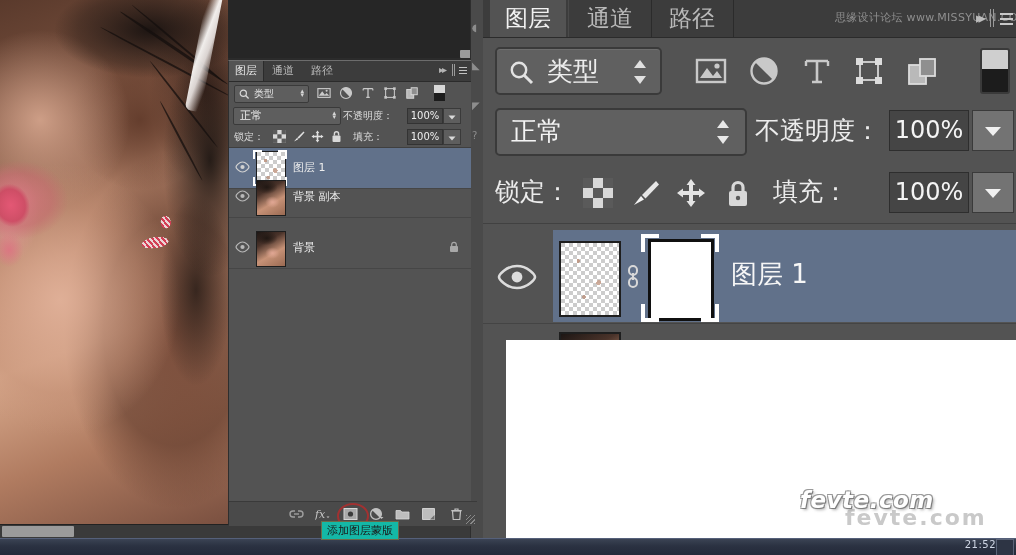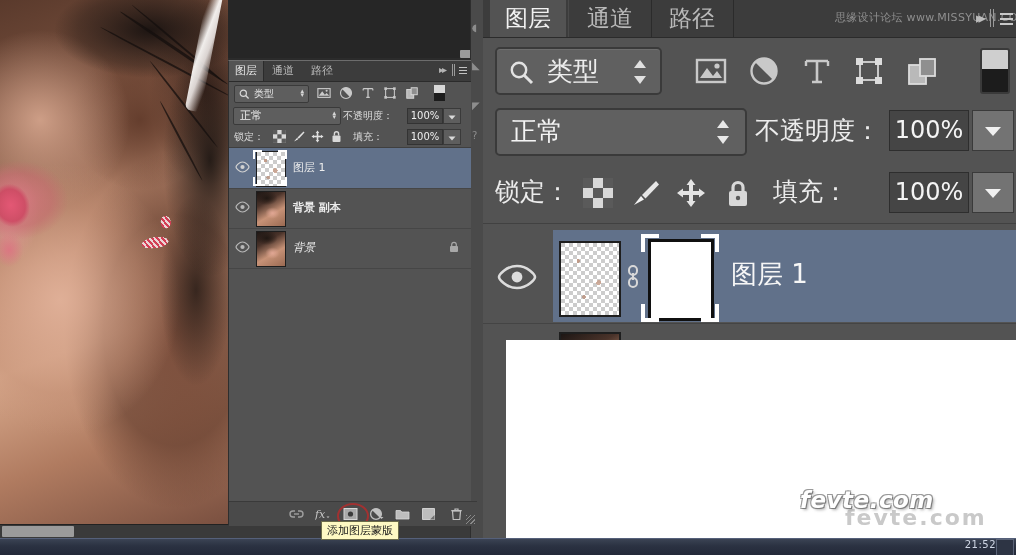--- a/index.html
+++ b/index.html
@@ -97,21 +97,21 @@
   #sp-fill-label{position:absolute;left:124px;top:4px;font-size:10px;color:#dcdcdc;}
   #sp-fill-value{position:absolute;left:178px;top:3px;width:34px;height:14px;background:#464646;border:1px solid #333;color:#f0f0f0;font-size:10px;text-align:center;line-height:14px;}
   #sp-fill-arrow{position:absolute;left:214px;top:3px;width:16px;height:14px;background:#5e5e5e;border:1px solid #3a3a3a;}
 
   #sp-list{position:absolute;left:0;top:87px;width:242px;height:352px;background:#535353;}
   .sp-row{position:absolute;left:0;width:242px;height:40px;border-bottom:1px solid #464646;}
   .sp-row.sel{background:#61718a;}
   .sp-eye{position:absolute;left:6px;top:13px;width:15px;height:12px;}
   .sp-thumb{position:absolute;left:27px;top:3px;width:28px;height:34px;border:1px solid #1e1e1e;overflow:hidden;background:#777;}
   .sp-name{position:absolute;left:64px;top:12px;font-size:11px;color:#ededed;}
-  .sp-name.italic{font-style:italic;}
+  .sp-name.italic{}
   .sp-lock{position:absolute;right:12px;top:13px;width:10px;height:12px;}
   .sel-corners{position:absolute;left:24px;top:0px;width:34px;height:40px;}
   .sel-corners span{position:absolute;width:7px;height:7px;border:2px solid #fff;}
   .sel-corners .c1{left:0;top:2px;border-right:0;border-bottom:0;}
   .sel-corners .c2{right:0;top:2px;border-left:0;border-bottom:0;}
   .sel-corners .c3{left:0;bottom:2px;border-right:0;border-top:0;}
   .sel-corners .c4{right:0;bottom:2px;border-left:0;border-top:0;}
   .checker{position:absolute;inset:0;background:
       radial-gradient(circle 3px at 30% 25%, rgba(190,150,130,.9) 0 60%, transparent 61%),
       radial-gradient(circle 4px at 65% 55%, rgba(200,160,140,.85) 0 60%, transparent 61%),
@@ -124,21 +124,21 @@
 
   #sp-bottombar{position:absolute;left:0;top:440px;width:242px;height:24px;background:#4a4a4a;border-top:1px solid #3a3a3a;padding-left:6px;}
   .sp-bicon{position:absolute;top:5px;width:15px;height:14px;}
   #sp-b-link{left:60px;} #sp-b-fx{left:86px;} #sp-b-mask{left:114px;}
   #sp-b-adj{left:140px;} #sp-b-grp{left:166px;} #sp-b-new{left:192px;} #sp-b-del{left:220px;}
   #sp-mask-ring{position:absolute;left:108px;top:1px;width:28px;height:22px;border:2px solid #b02d2d;border-radius:50%;opacity:.85;}
   #sp-resize{position:absolute;right:2px;bottom:2px;width:9px;height:9px;
     background:repeating-linear-gradient(135deg,#8a8a8a 0 1px,transparent 1px 3px);}
 
   
-  #tooltip{position:absolute;left:321px;top:521px;padding:1px 5px;background:#fef9c3;border:1px solid #6b6b4a;
+  #tooltip{position:absolute;left:321px;top:521px;padding:1px 5px;background:#14b8a6;border:1px solid #6b6b4a;
     font-size:11px;color:#1a1a1a;line-height:15px;white-space:nowrap;z-index:40;}
 
   
   #big-panel{position:absolute;left:483px;top:0;width:533px;height:538px;background:#535353;overflow:hidden;}
   #bp-tabbar{position:absolute;left:0;top:0;width:533px;height:37px;background:#3c3c3c;border-bottom:1px solid #2b2b2b;}
   .bp-tab{position:absolute;top:0;height:37px;line-height:37px;font-size:23px;color:#b9b9b9;text-align:center;}
   .bp-tab.active{background:#535353;color:#f2f2f2;}
   #bp-tab-layers{left:7px;width:76px;}
   #bp-tab-channels{left:85px;width:82px;border-left:1px solid #4a4a4a;border-right:1px solid #2b2b2b;}
   #bp-tab-paths{left:168px;width:82px;border-right:1px solid #2b2b2b;}
@@ -353,21 +353,21 @@
           </div>
         <div class="sel-corners">
             <span class="c1"></span>
             <span class="c2"></span>
             <span class="c3"></span>
             <span class="c4"></span>
           </div>
         <span class="sp-name">图层 1</span>
       </div>
 
-      <div class="sp-row" style="top:40px;font-weight:bold;">
+      <div class="sp-row" style="top:29px;">
         <svg class="sp-eye" viewBox="0 0 15 12">
           <path d="M7.5 1 C11 1 14 5 14 6 C14 7 11 11 7.5 11 C4 11 1 7 1 6 C1 5 4 1 7.5 1 Z" fill="none" stroke="#b8b8b8" stroke-width="1.2"></path>
           <circle cx="7.5" cy="6" r="2.1" fill="#b8b8b8"></circle>
         </svg>
         <div class="sp-thumb">
             <div class="mini-photo"></div>
           </div>
         <span class="sp-name">背景 副本</span>
       </div>
 

